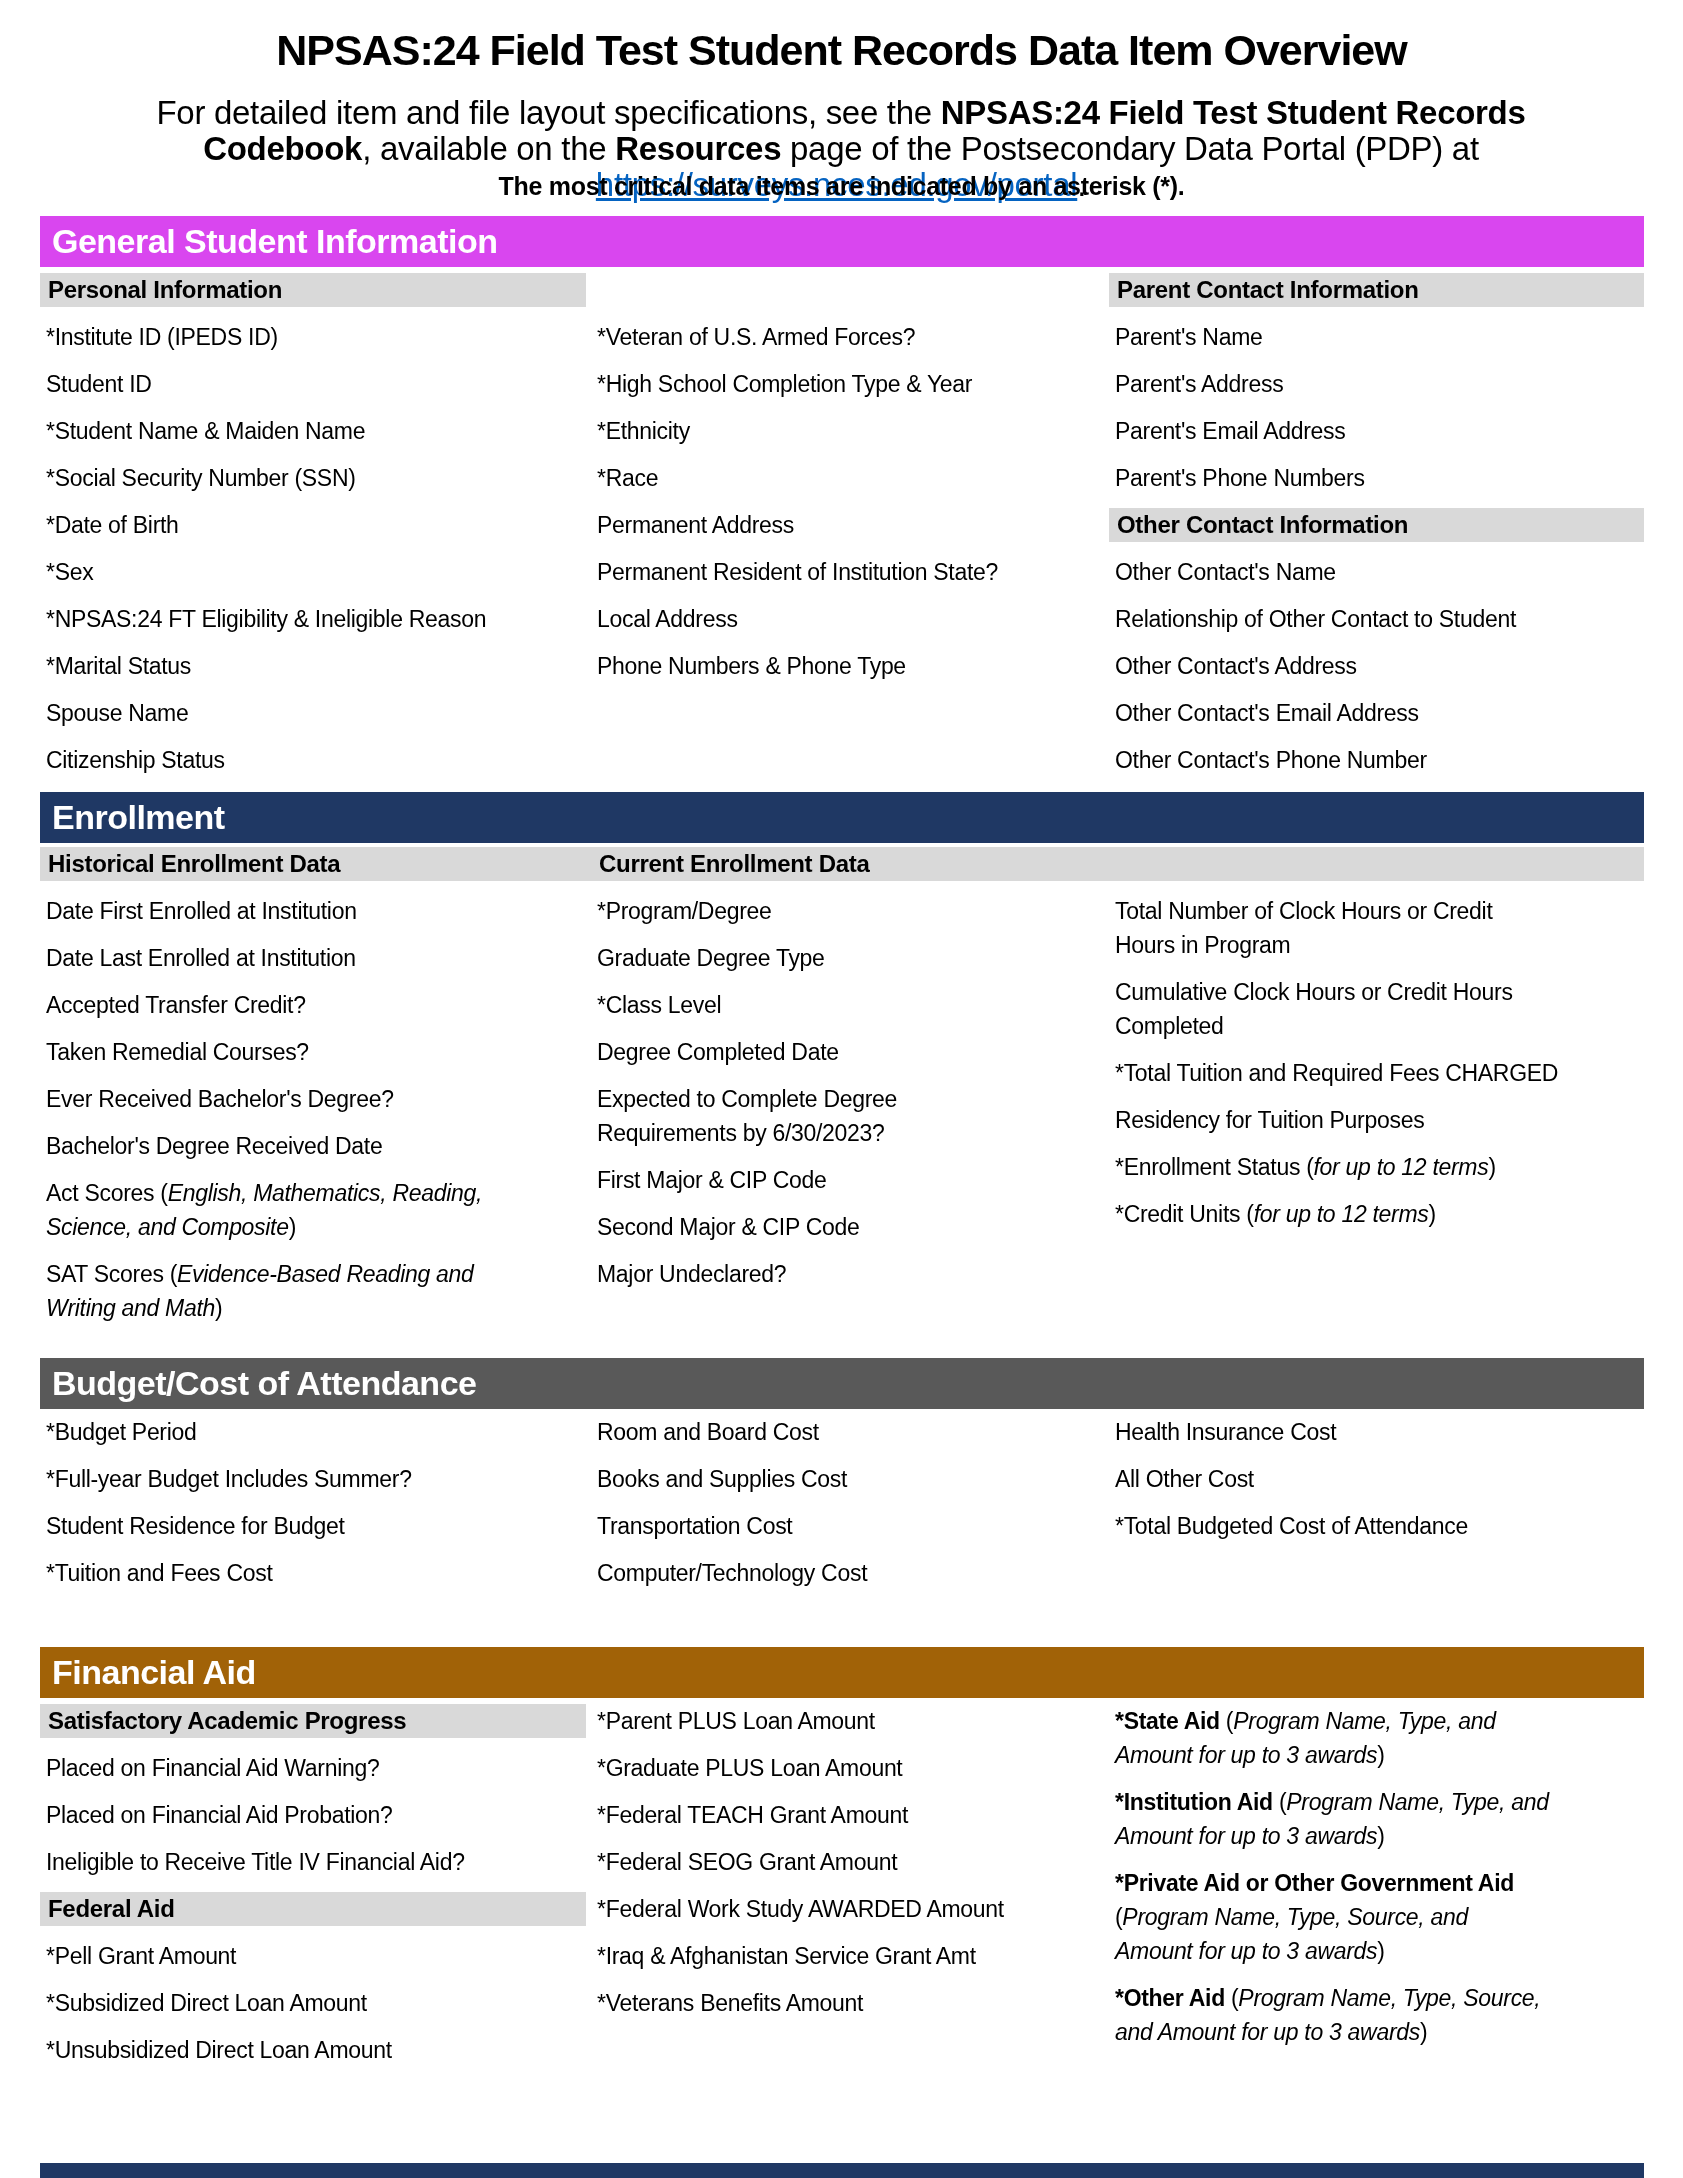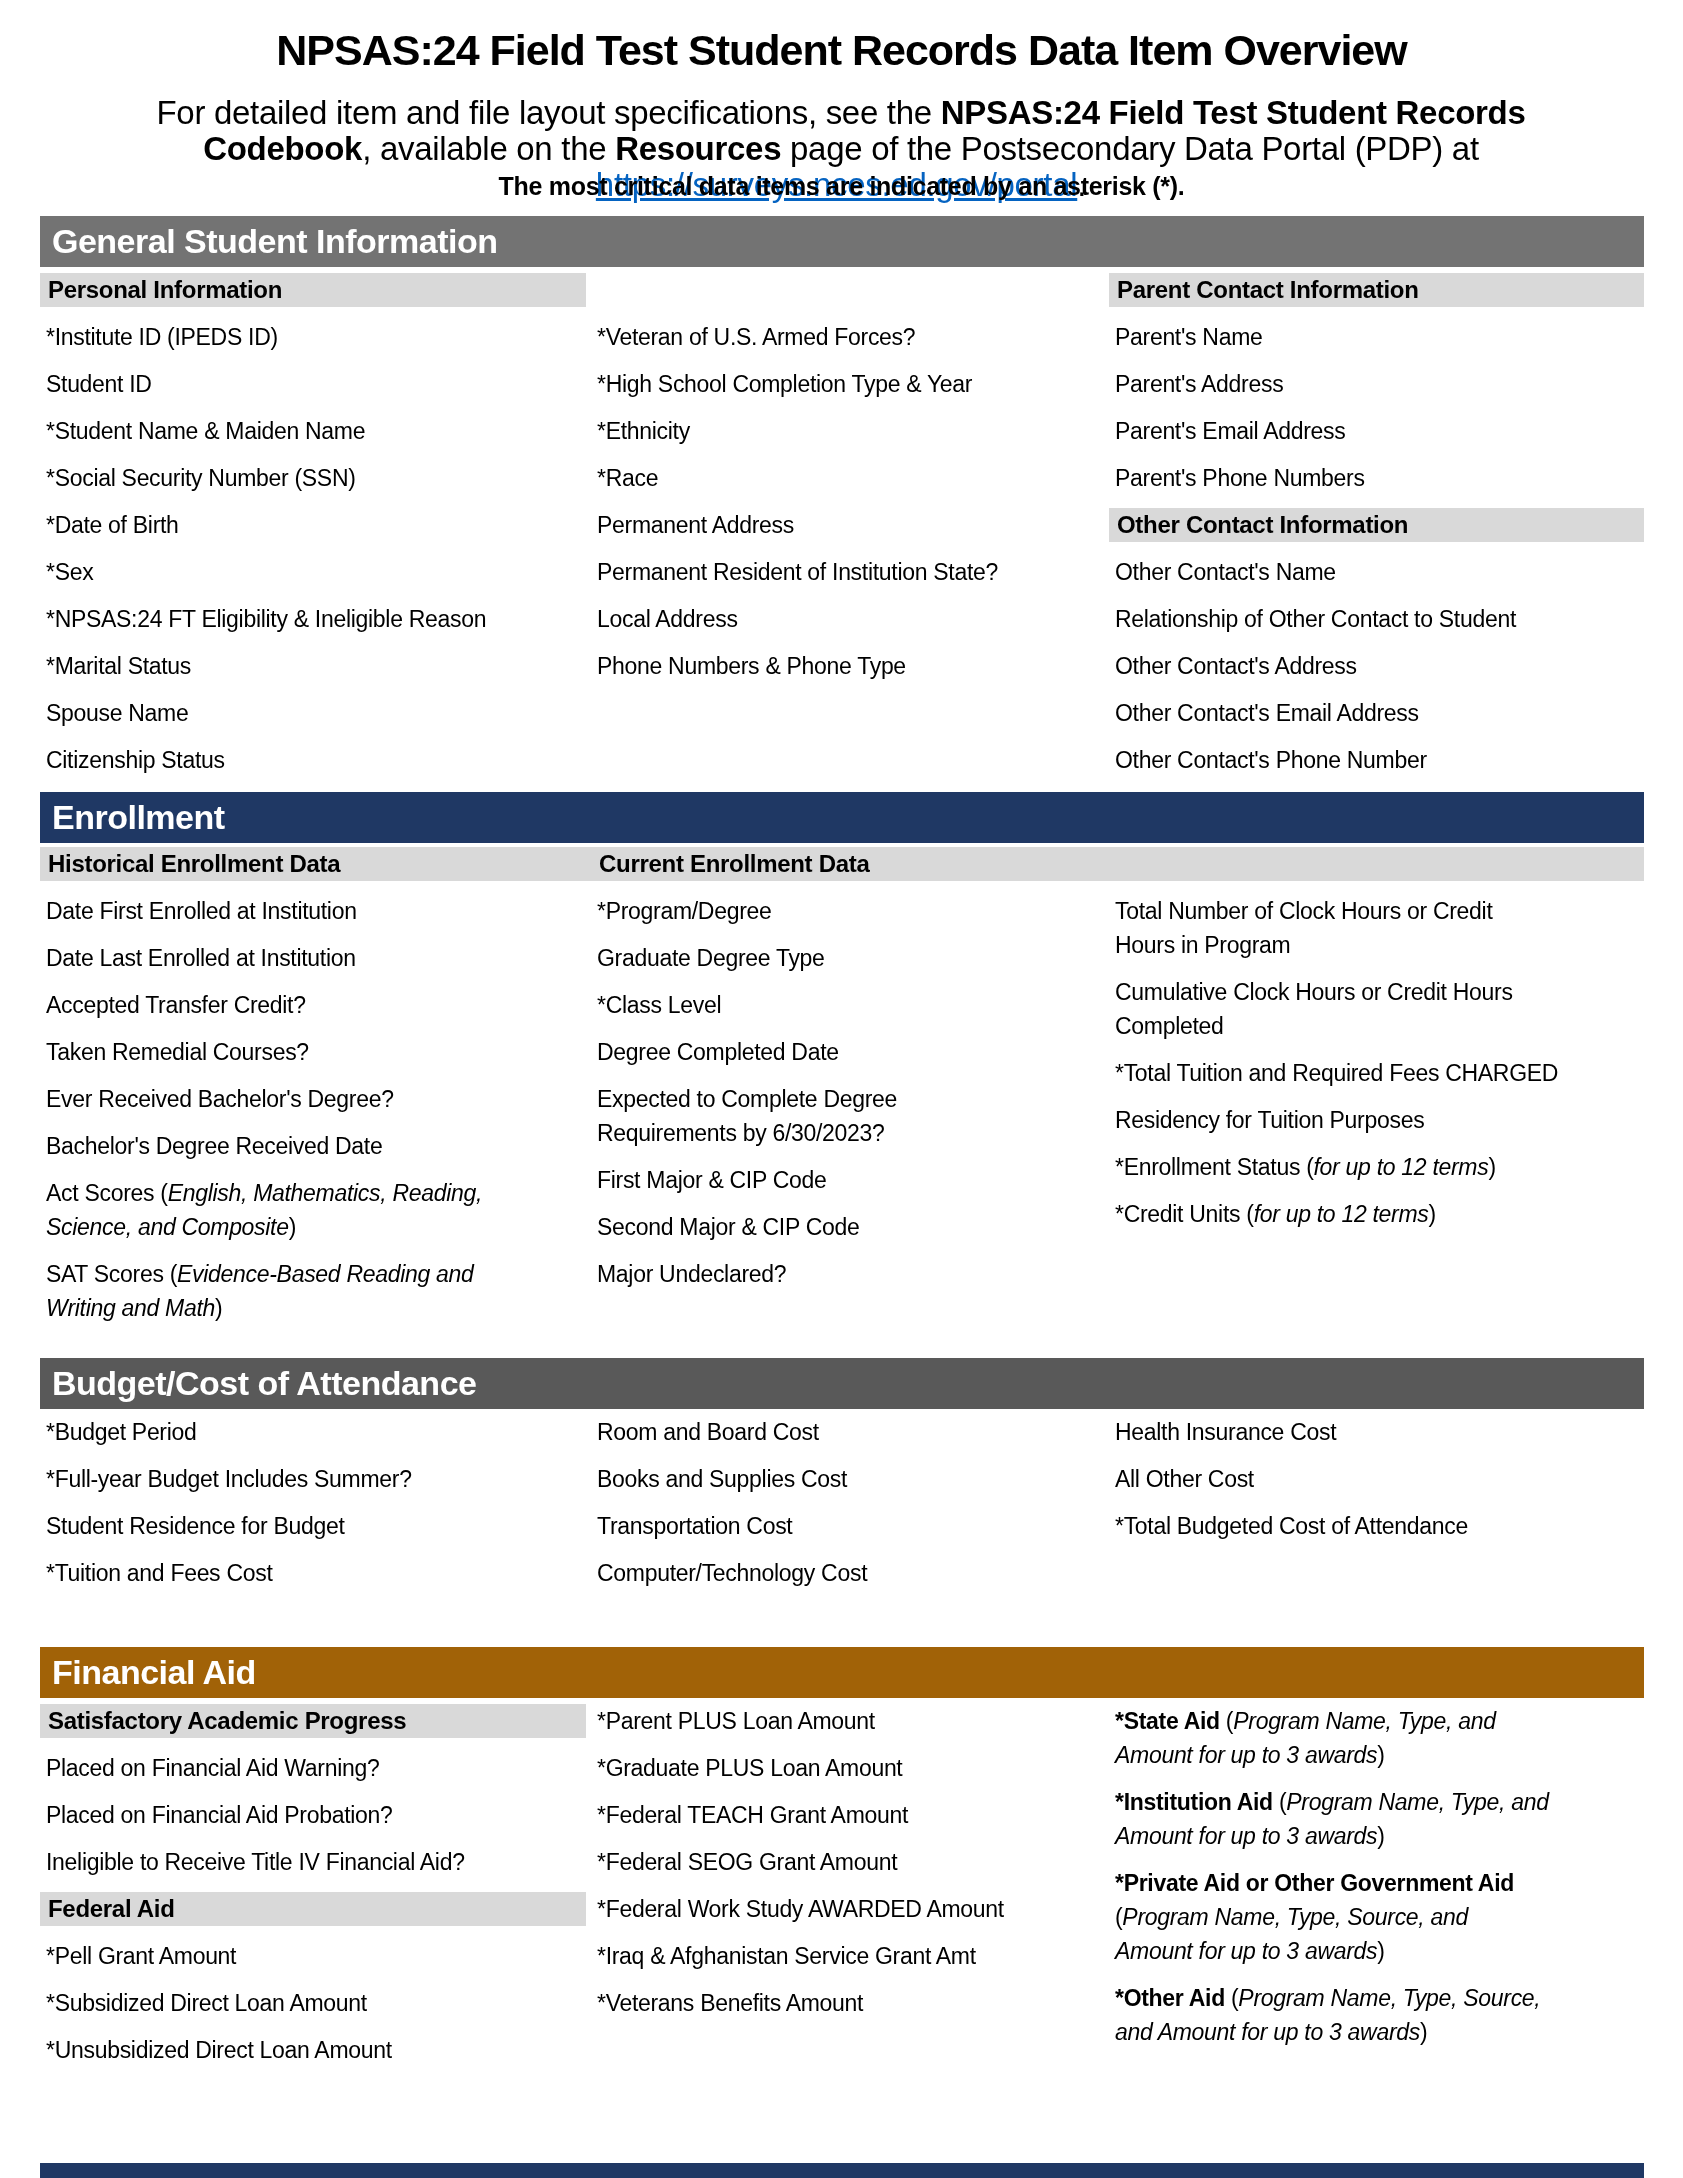--- a/index.html
+++ b/index.html
@@ -63,21 +63,21 @@
 
 <div class="page">
 
   <div class="title">NPSAS:24 Field Test Student Records Data Item Overview</div>
 
   <div class="subtitle"><span>For detailed item and file layout specifications, see the </span><span class="bd">NPSAS:24 Field Test Student Records Codebook</span><span>, available on the </span><span class="bd">Resources</span><span> page of the Postsecondary Data Portal (PDP) at </span><a class="link">https://surveys.nces.ed.gov/portal</a><span>.</span></div>
 
   <div class="note">The most critical data items are indicated by an asterisk (*).</div>
 
   <div class="section" id="sec-0" style="top:216px">
-    <div class="sec-header" style="background: #737373;">General Student Information</div>
+    <div class="sec-header" style="background: #d946ef;">General Student Information</div>
     <div class="sec-body">
       <div class="col c1">
           <div class="band">Personal Information</div>
           <div class="item"><span>*Institute ID (IPEDS ID)</span></div>
           <div class="item"><span>Student ID</span></div>
           <div class="item"><span>*Student Name &amp; Maiden Name</span></div>
           <div class="item"><span>*Social Security Number (SSN)</span></div>
           <div class="item"><span>*Date of Birth</span></div>
           <div class="item"><span>*Sex</span></div>
           <div class="item"><span>*NPSAS:24 FT Eligibility &amp; Ineligible Reason</span></div>

